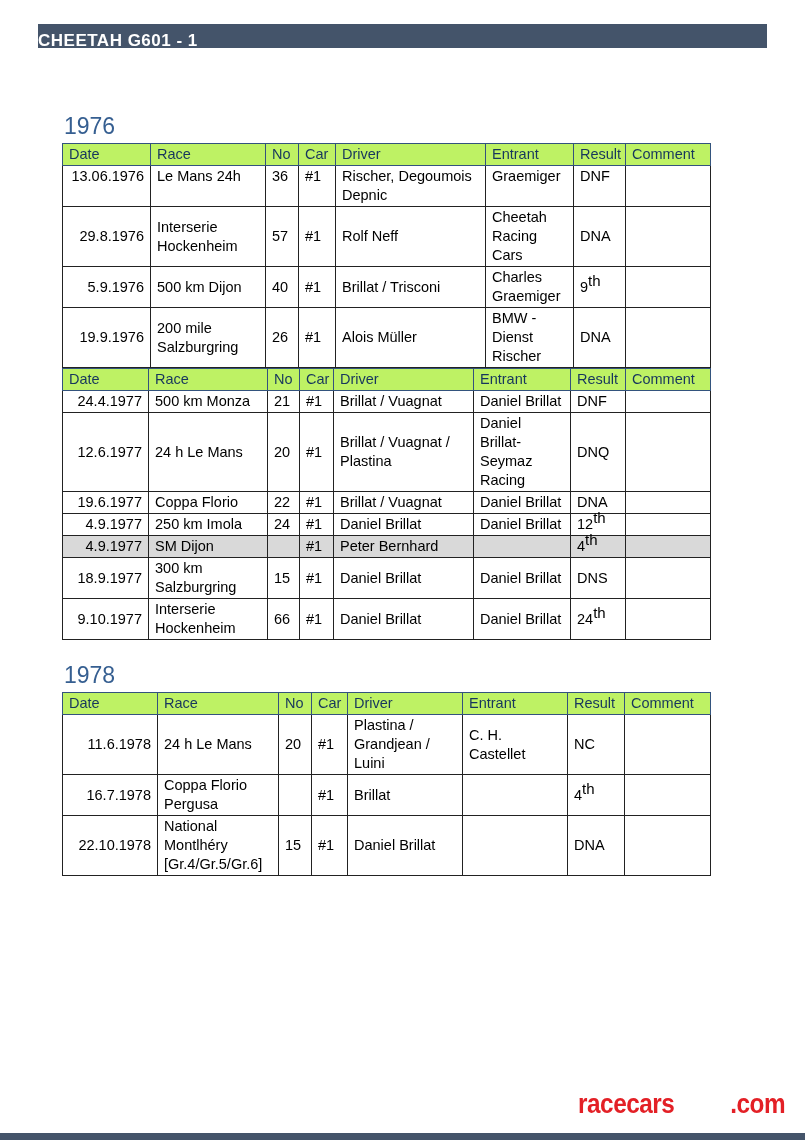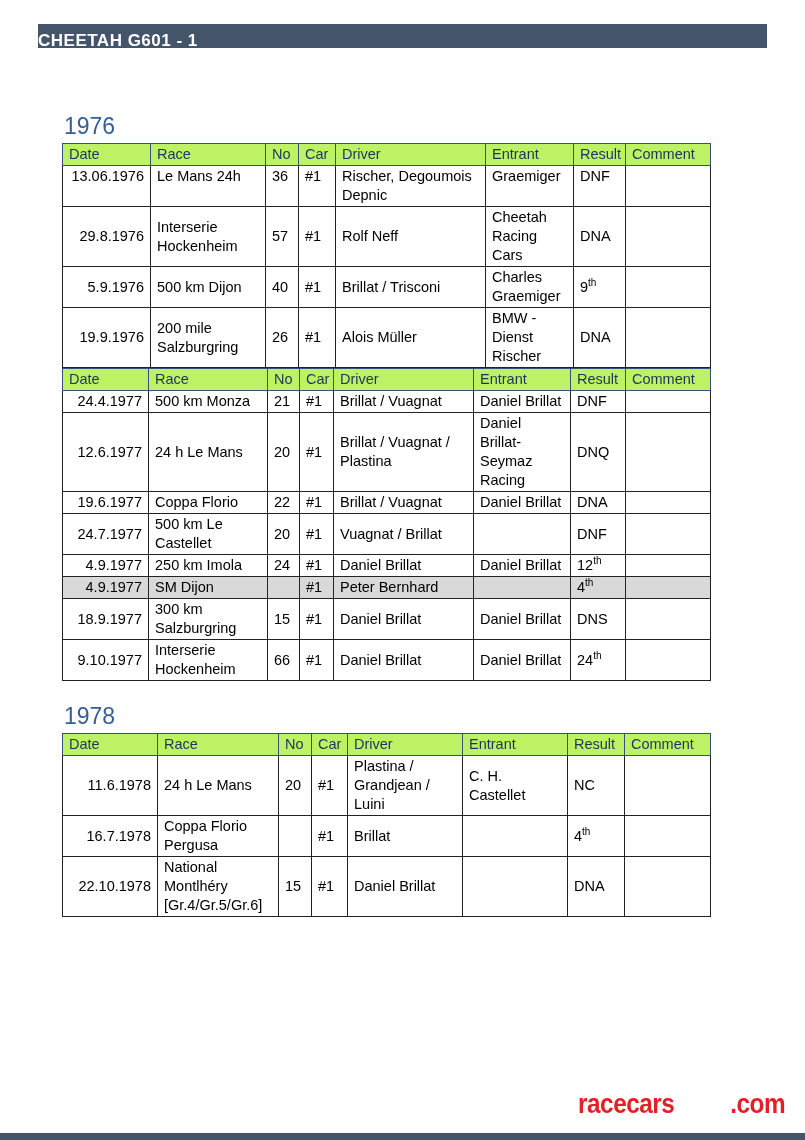--- a/index.html
+++ b/index.html
@@ -38,21 +38,21 @@
     padding:1px 6px;line-height:19px;
     vertical-align:middle;
     word-wrap:break-word;
   }
   td.col-date{text-align:right;}
   td.col-no,td.col-car{}
   td.col-race{vertical-align:top;}
   td.col-result{vertical-align:bottom;padding-bottom:2px;}
   tr.highlight td{background:#D9D9D9;}
   table.t0 tbody tr:first-child td{vertical-align:top;}
-  td sup{font-size:10px;line-height:0;vertical-align:super;}
+  td sup{font-size:15px;line-height:0;vertical-align:super;}
   .logo{
     position:absolute;right:20px;top:1089px;
     display:flex;gap:62px;
     color:#E32026;font-weight:bold;font-size:27px;letter-spacing:-0.5px;
     transform:scaleX(0.9);transform-origin:right center;
     white-space:nowrap;
   }
   .bottom-bar{
     position:absolute;left:0;bottom:0;width:805px;height:7px;
     background:#44546A;
@@ -188,30 +188,20 @@
               <td class="col-date">19.6.1977</td>
               <td class="col-race">Coppa Florio</td>
               <td class="col-no">22</td>
               <td class="col-car">#1</td>
               <td class="col-driver">Brillat / Vuagnat</td>
               <td class="col-entrant">Daniel Brillat</td>
               <td class="col-result">DNA</td>
               <td class="col-comment"></td>
             </tr>
             <tr>
-              <td class="col-date">24.7.1977</td>
-              <td class="col-race">500 km Le Castellet</td>
-              <td class="col-no">20</td>
-              <td class="col-car">#1</td>
-              <td class="col-driver">Vuagnat / Brillat</td>
-              <td class="col-entrant"></td>
-              <td class="col-result">DNF</td>
-              <td class="col-comment"></td>
-            </tr>
-            <tr>
               <td class="col-date">4.9.1977</td>
               <td class="col-race">250 km Imola</td>
               <td class="col-no">24</td>
               <td class="col-car">#1</td>
               <td class="col-driver">Daniel Brillat</td>
               <td class="col-entrant">Daniel Brillat</td>
               <td class="col-result">12<sup>th</sup></td>
               <td class="col-comment"></td>
             </tr>
             <tr class="highlight">

